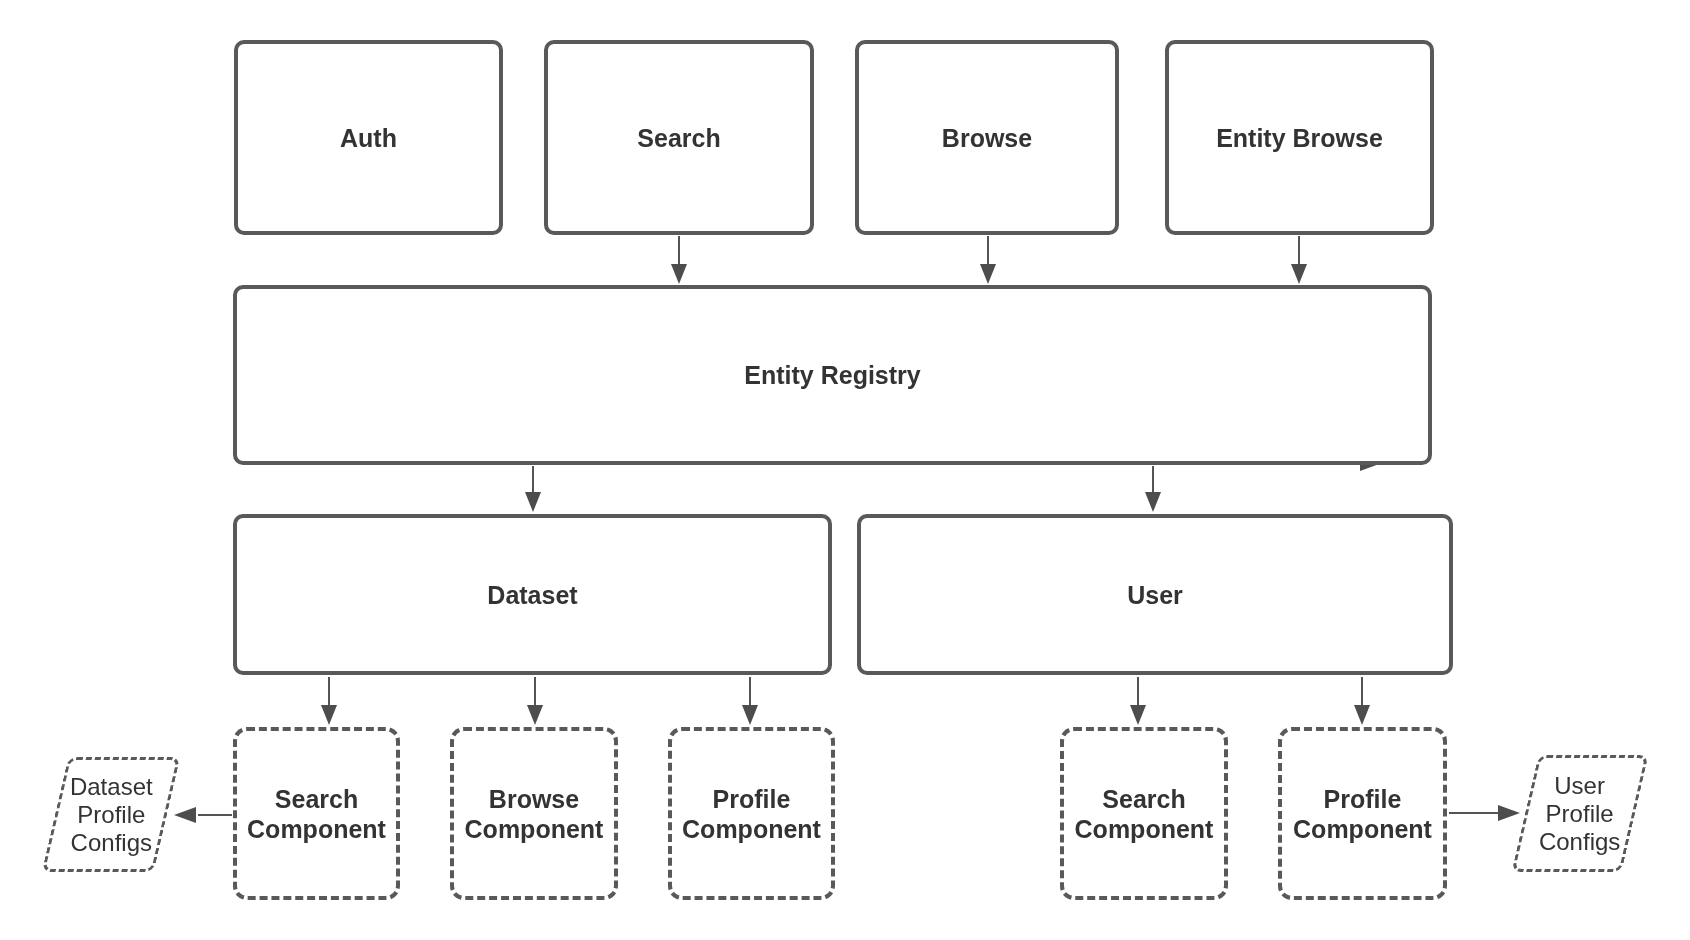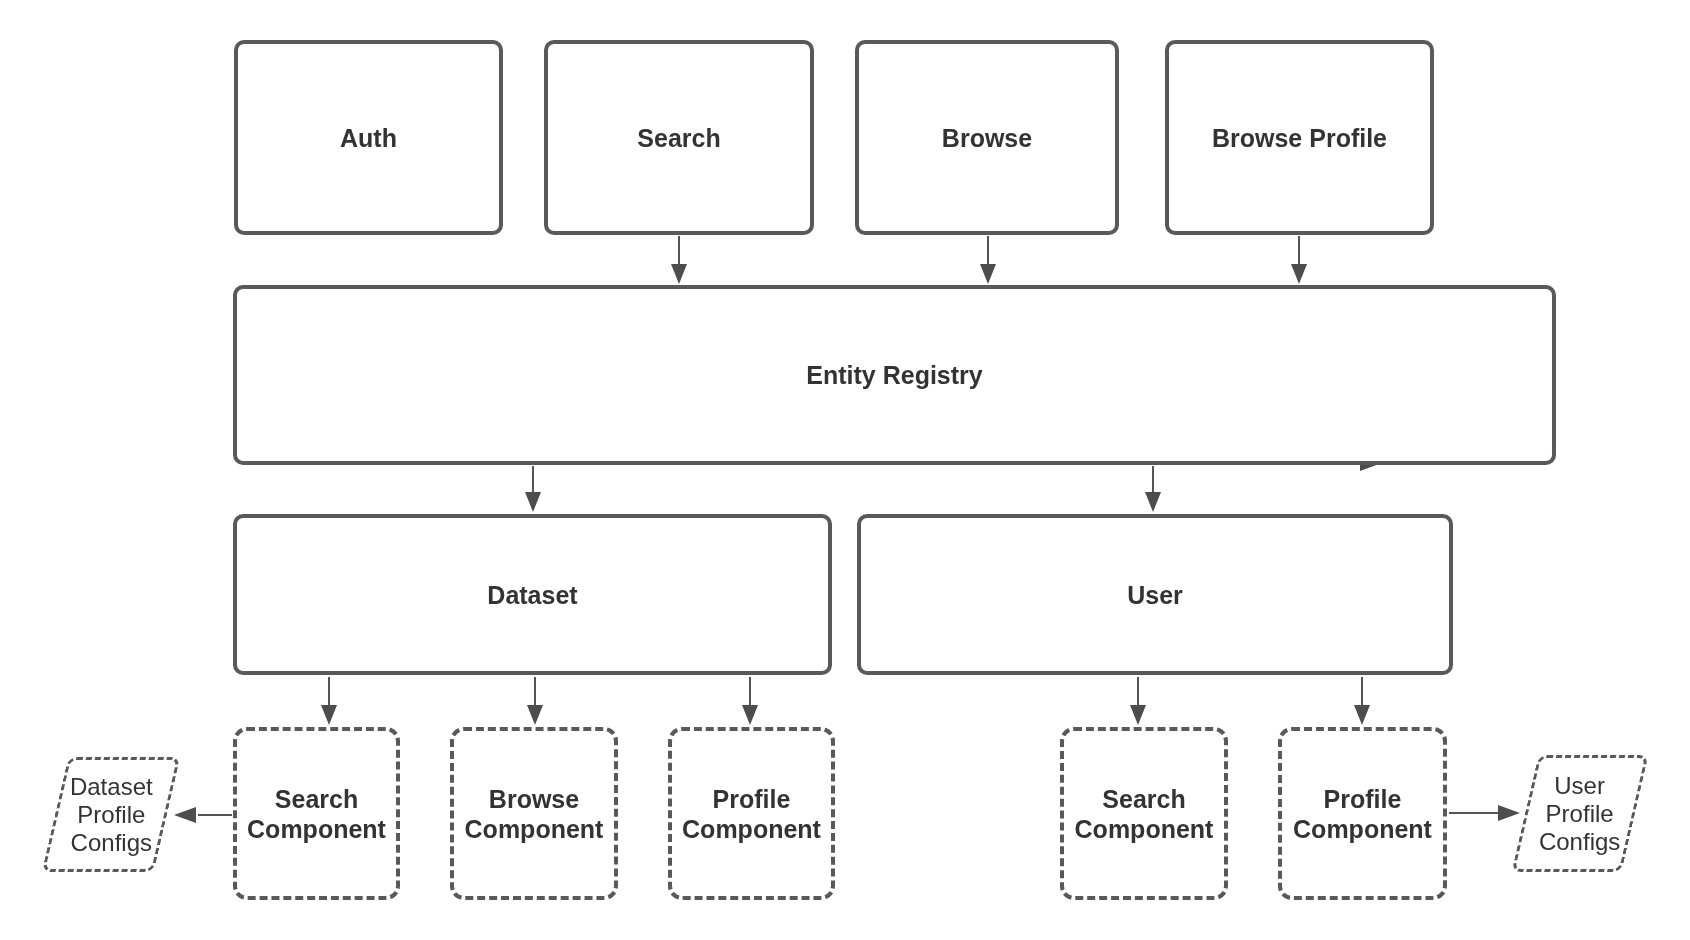--- a/index.html
+++ b/index.html
@@ -139,24 +139,24 @@
   <div class="node solid" style="left:544px; top:40px; width:270px; height:195px;">
     <span class="label">Search</span>
   </div>
   <div class="node solid" style="left:234px; top:40px; width:269px; height:195px;">
     <span class="label">Auth</span>
   </div>
   <div class="node solid" style="left:855px; top:40px; width:264px; height:195px;">
     <span class="label">Browse</span>
   </div>
   <div class="node solid" style="left:1165px; top:40px; width:269px; height:195px;">
-    <span class="label">Browse Profile</span>
+    <span class="label">Entity Browse</span>
   </div>
 
-  <div class="node solid" style="left:233px; top:285px; width:1323px; height:180px;">
+  <div class="node solid" style="left:233px; top:285px; width:1199px; height:180px;">
     <span class="label">Entity Registry</span>
   </div>
 
   <div class="node solid" style="left:233px; top:514px; width:599px; height:161px;">
     <span class="label">Dataset</span>
   </div>
   <div class="node solid" style="left:857px; top:514px; width:596px; height:161px;">
     <span class="label">User</span>
   </div>
 

